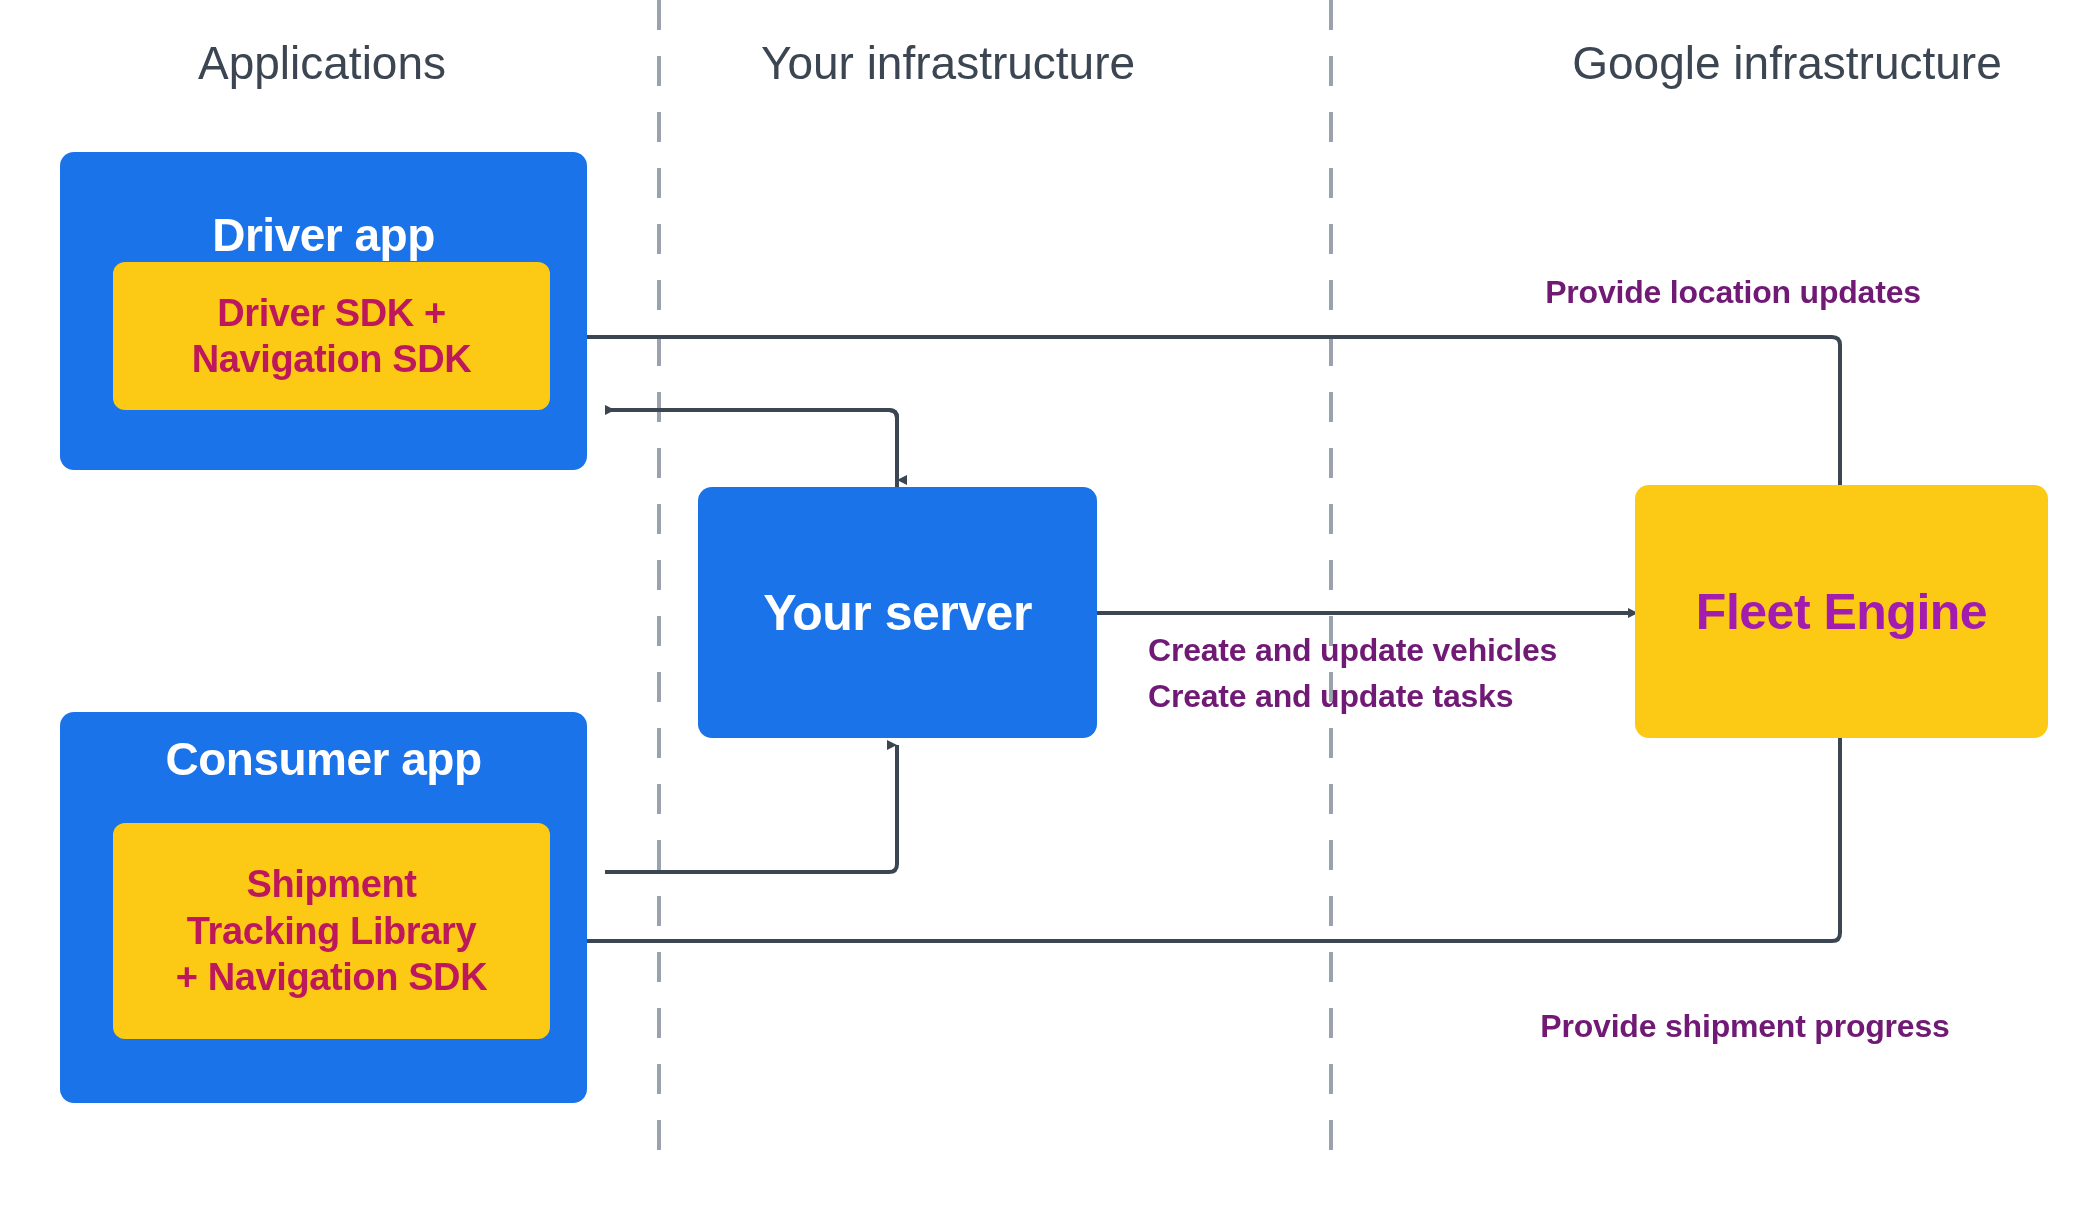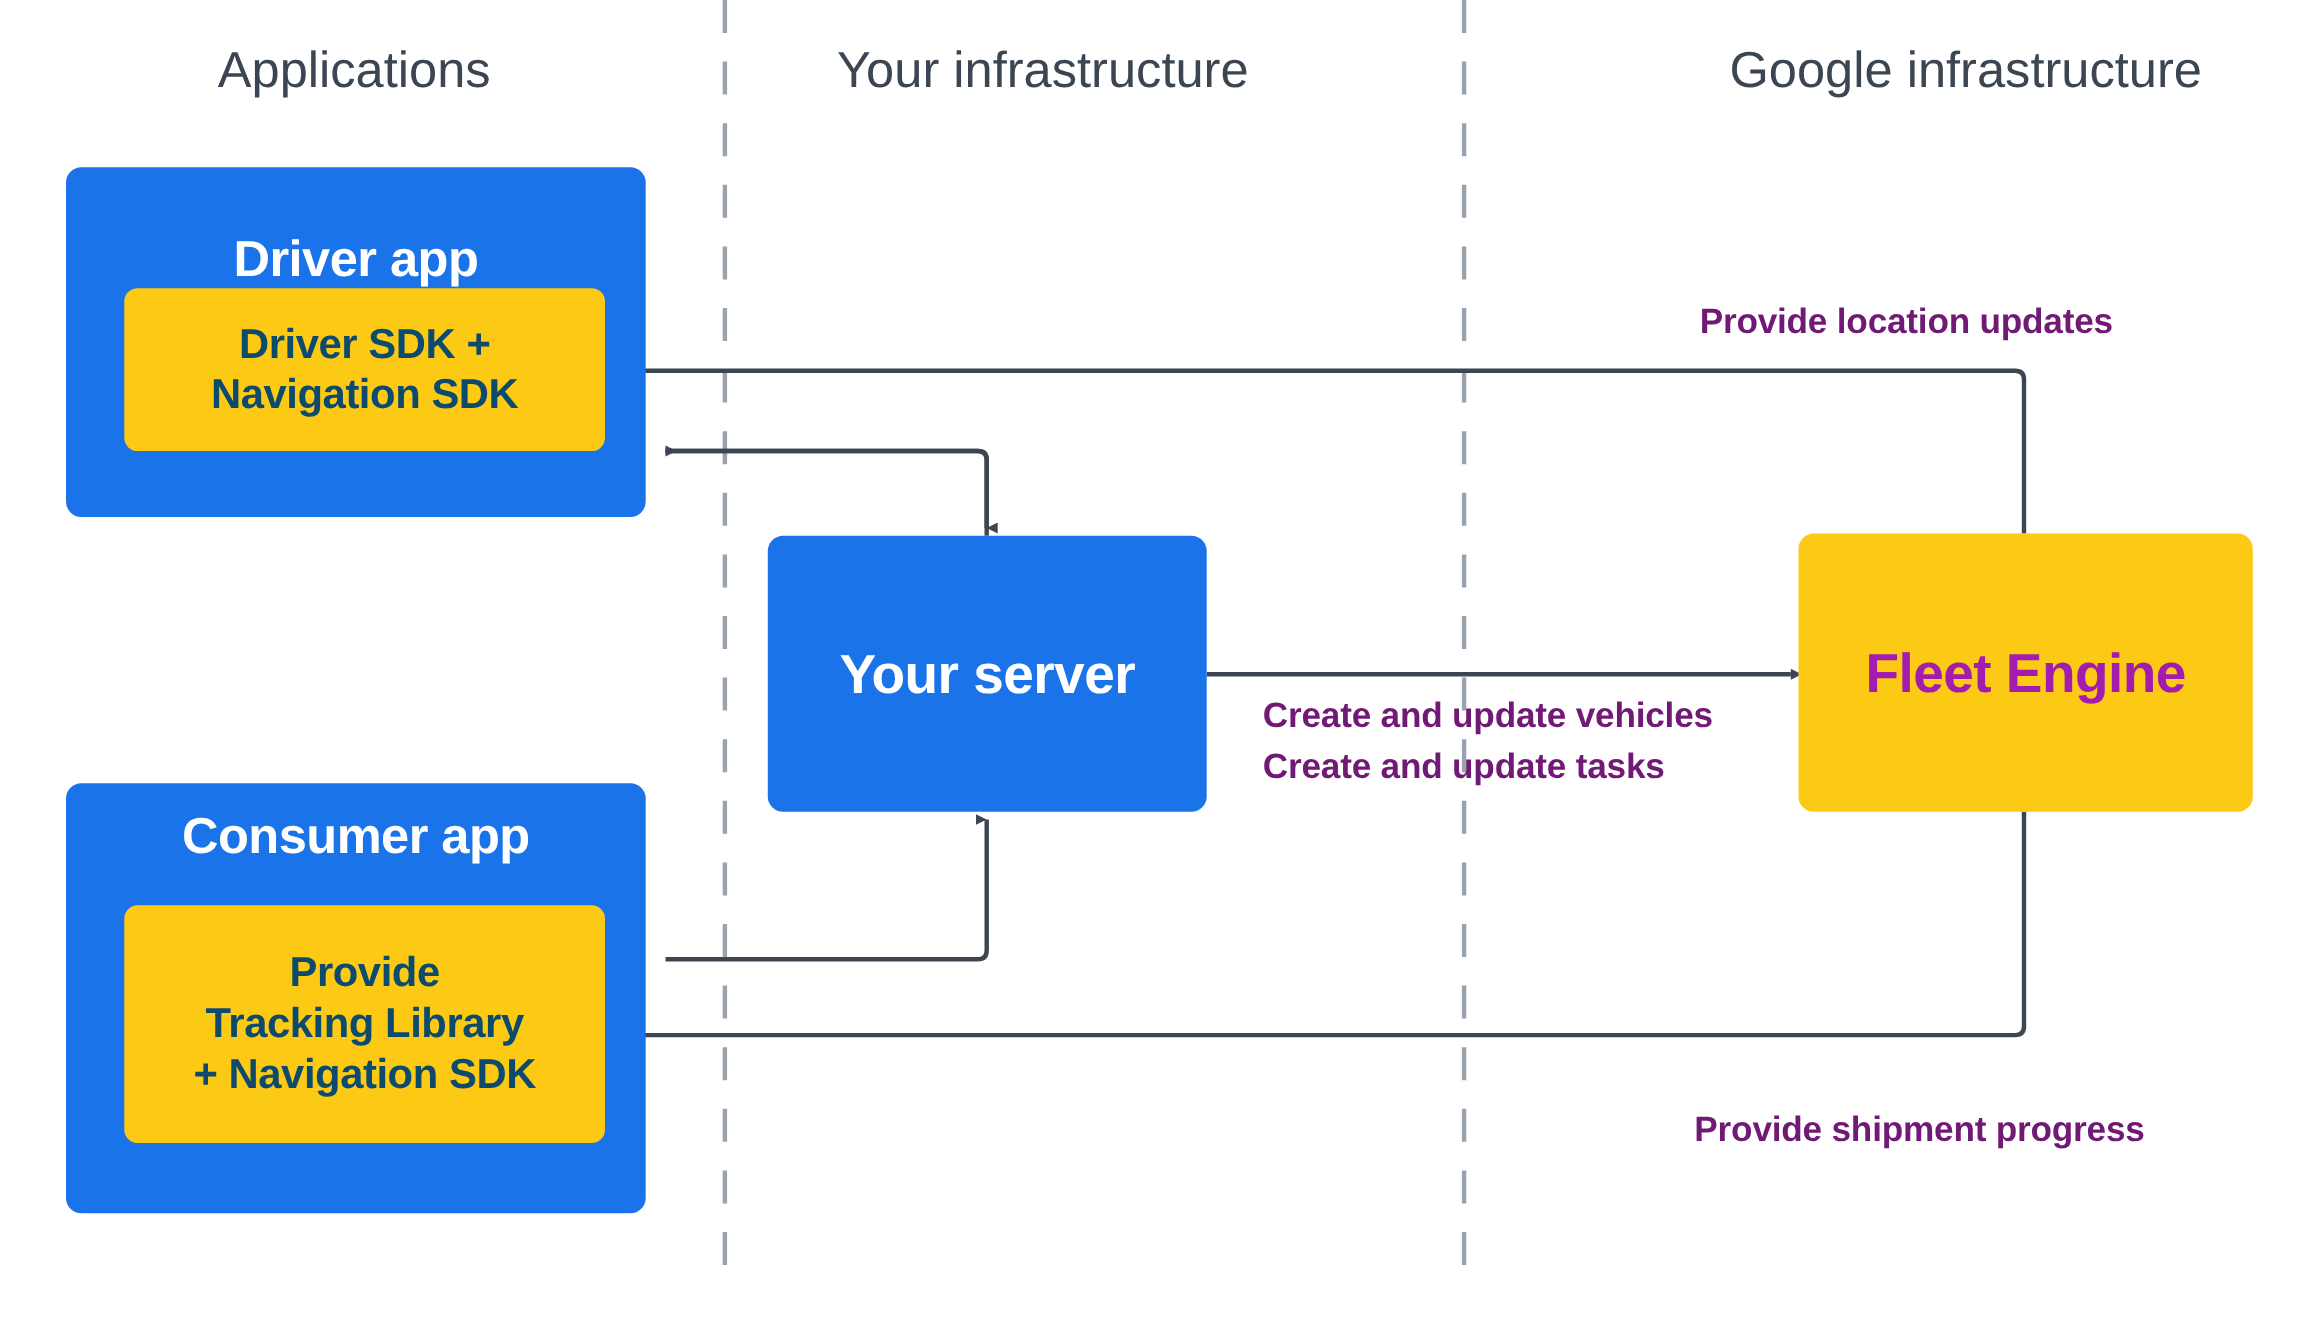--- a/index.html
+++ b/index.html
@@ -53,21 +53,21 @@
   .sdk-box {
     position: absolute;
     background: #fcc914;
     border-radius: 12px;
     display: flex;
     align-items: center;
     justify-content: center;
     box-sizing: border-box;
   }
   .sdk-label {
-    color: #0c4a6e;
+    color: #be185d;
     font-weight: bold;
     font-size: 38px;
     line-height: 1.22;
     text-align: center;
     letter-spacing: -0.4px;
     padding: 0 6px;
   }
   .server-box {
     position: absolute;
     background: #1a73e8;
@@ -154,21 +154,21 @@
         <div>Driver SDK +</div>
         <div>Navigation SDK</div>
       </div>
     </div>
   </div>
 
   <div class="app-box" style="left:60px; top:712px; width:527px; height:391px;">
     <div class="app-title" style="top:23px;">Consumer app</div>
     <div class="sdk-box" style="left:53px; top:111px; width:437px; height:216px;">
       <div class="sdk-label">
-        <div>Provide</div>
+        <div>Shipment</div>
         <div>Tracking Library</div>
         <div>+ Navigation SDK</div>
       </div>
     </div>
   </div>
 
   <div class="server-box" style="left:698px; top:487px; width:399px; height:251px;">
     <div class="server-label">Your server</div>
   </div>
 

